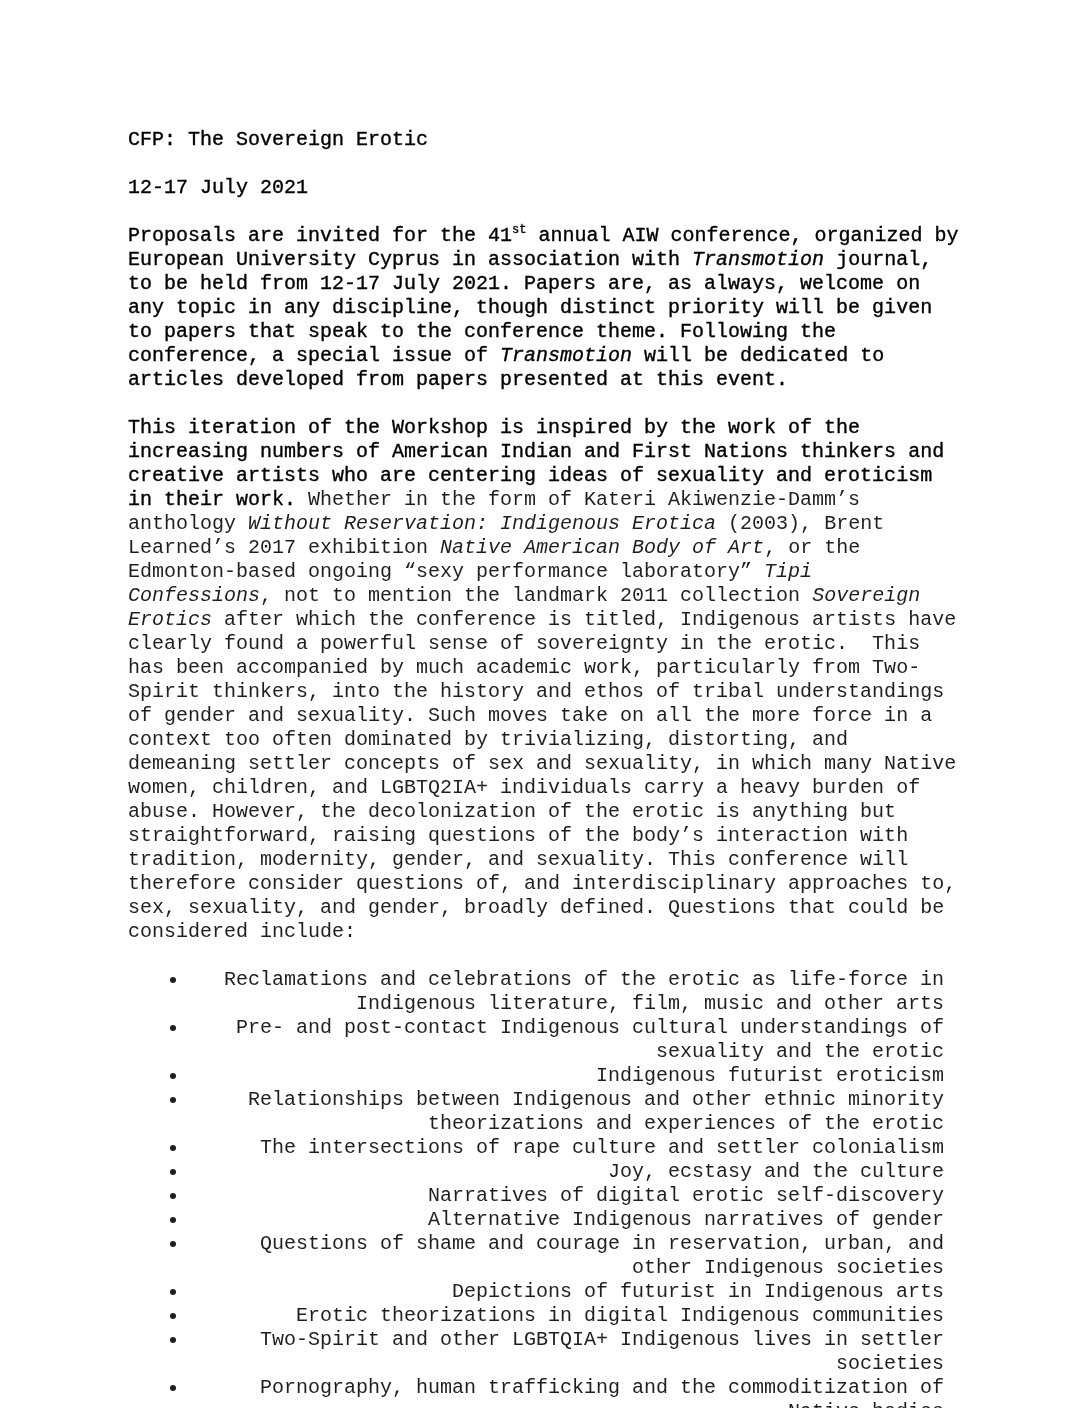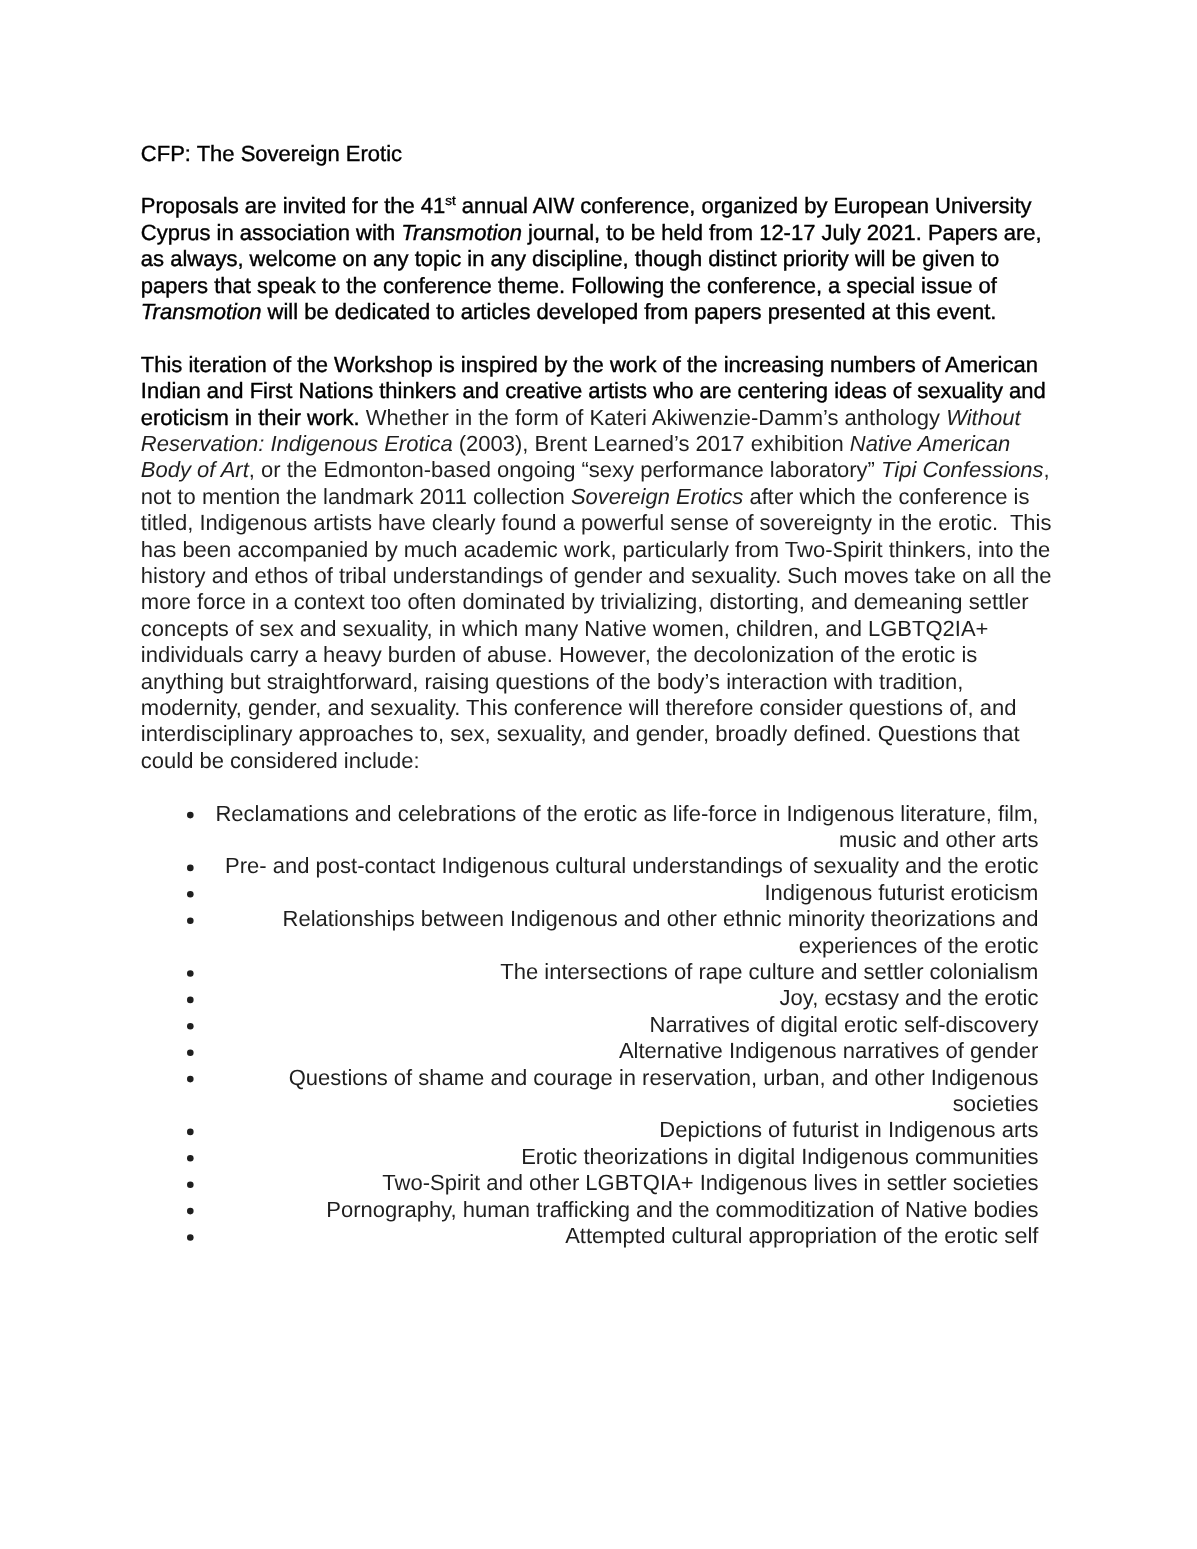--- a/index.html
+++ b/index.html
@@ -8,21 +8,21 @@
     background: #ffffff;
   }
   .page {
     position: relative;
     box-sizing: border-box;
     width: 1088px;
     height: 1408px;
     background: #ffffff;
     padding: 128px 128px 0 128px;
     overflow: hidden;
-    font-family: Liberation Sans, sans-serif;
+    font-family: Liberation Mono, monospace;
     font-size: 20px;
     line-height: 24px;
     color: #1f1f1f;
     text-align: left;
   }
   .page p {
     margin: 0 0 24px 0;
   }
   
   .heavy {
@@ -44,29 +44,30 @@
     list-style: disc outside;
     padding-left: 6px;
     margin: 0;
   }
 </style>
 </head>
 <body>
 
 <div class="page" style="background: rgb(255, 255, 255); color: rgb(31, 31, 31);">
     <p class="heavy"><span>CFP: The Sovereign Erotic</span></p>
+    <p class="heavy"><span>12-17 July 2021</span></p>
     <p class="heavy"><span>Proposals are invited for the 41</span><span class="sup">st</span><span> annual AIW conference, organized by European University Cyprus in association with </span><span class="i">Transmotion</span><span> journal, to be held from 12-17 July 2021. Papers are, as always, welcome on any topic in any discipline, though distinct priority will be given to papers that speak to the conference theme. Following the conference, a special issue of </span><span class="i">Transmotion</span><span> will be dedicated to articles developed from papers presented at this event.</span></p>
     <p><span class="heavy">This iteration of the Workshop is inspired by the work of the increasing numbers of American Indian and First Nations thinkers and creative artists who are centering ideas of sexuality and eroticism in their work.</span><span> Whether in the form of Kateri Akiwenzie-Damm’s anthology </span><span class="i">Without Reservation: Indigenous Erotica</span><span> (2003), Brent Learned’s 2017 exhibition </span><span class="i">Native American Body of Art</span><span>, or the Edmonton-based ongoing “sexy performance laboratory” </span><span class="i">Tipi Confessions</span><span>, not to mention the landmark 2011 collection </span><span class="i">Sovereign Erotics</span><span> after which the conference is titled, Indigenous artists have clearly found a powerful sense of sovereignty in the erotic.&nbsp; This has been accompanied by much academic work, particularly from Two-Spirit thinkers, into the history and ethos of tribal understandings of gender and sexuality. Such moves take on all the more force in a context too often dominated by trivializing, distorting, and demeaning settler concepts of sex and sexuality, in which many Native women, children, and LGBTQ2IA+ individuals carry a heavy burden of abuse. However, the decolonization of the erotic is anything but straightforward, raising questions of the body’s interaction with tradition, modernity, gender, and sexuality. This conference will therefore consider questions of, and interdisciplinary approaches to, sex, sexuality, and gender, broadly defined. Questions that could be considered include:</span></p>
     <ul class="topics">
       <li>Reclamations and celebrations of the erotic as life-force in Indigenous literature, film, music and other arts</li>
       <li>Pre- and post-contact Indigenous cultural understandings of sexuality and the erotic</li>
       <li>Indigenous futurist eroticism</li>
       <li>Relationships between Indigenous and other ethnic minority theorizations and experiences of the erotic</li>
       <li>The intersections of rape culture and settler colonialism</li>
-      <li>Joy, ecstasy and the erotic</li>
+      <li>Joy, ecstasy and the culture</li>
       <li>Narratives of digital erotic self-discovery</li>
       <li>Alternative Indigenous narratives of gender</li>
       <li>Questions of shame and courage in reservation, urban, and other Indigenous societies</li>
       <li>Depictions of futurist in Indigenous arts</li>
       <li>Erotic theorizations in digital Indigenous communities</li>
       <li>Two-Spirit and other LGBTQIA+ Indigenous lives in settler societies</li>
       <li>Pornography, human trafficking and the commoditization of Native bodies</li>
       <li>Attempted cultural appropriation of the erotic self</li>
     </ul>
   </div>

